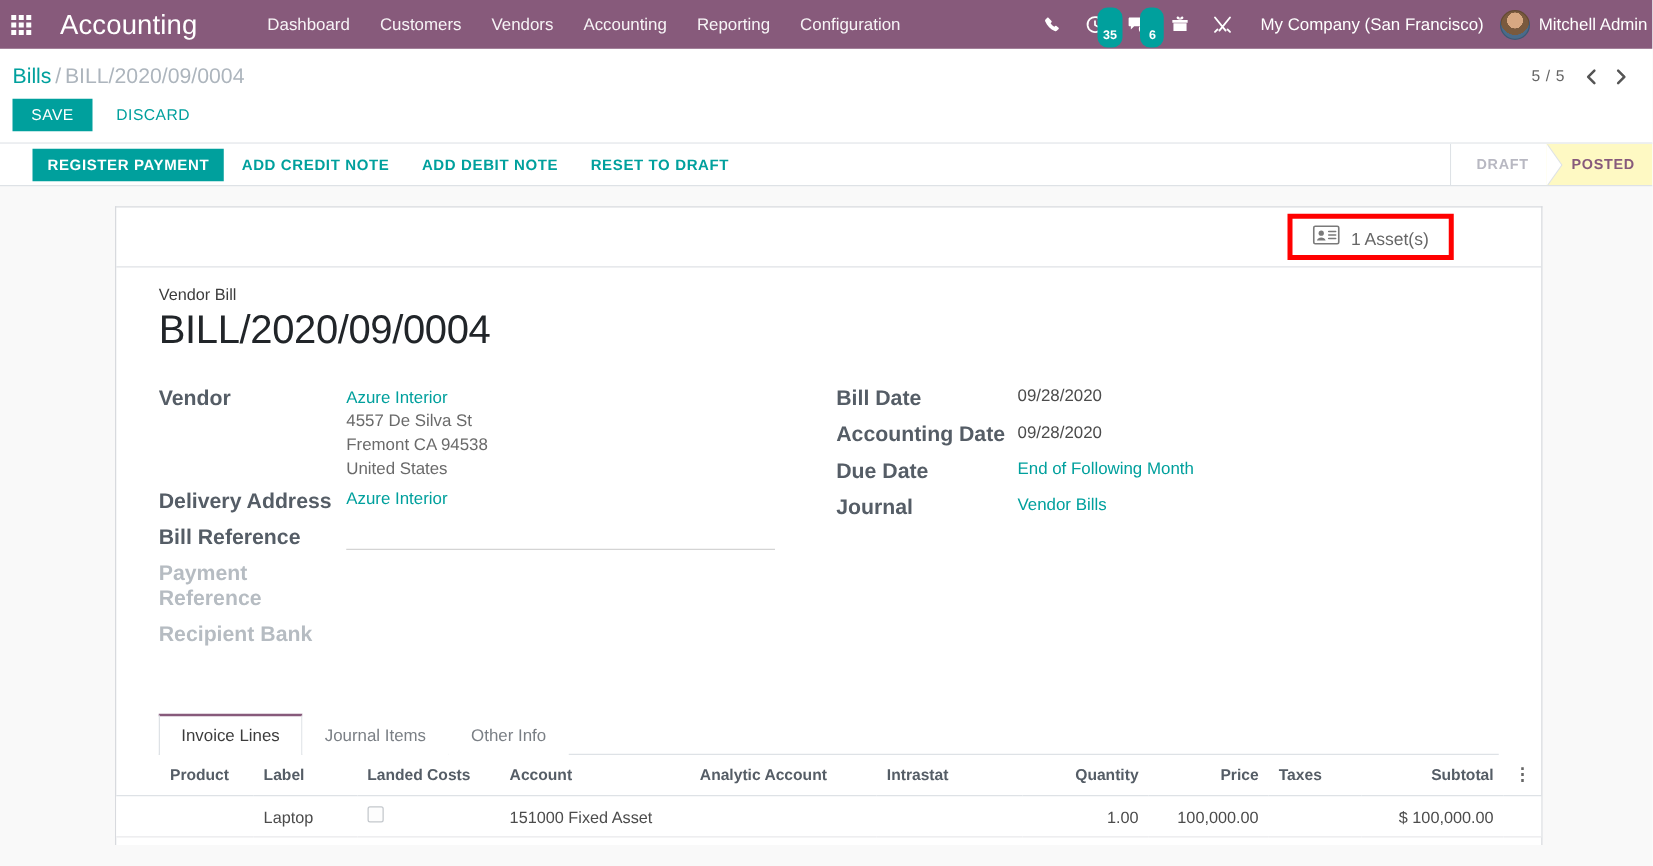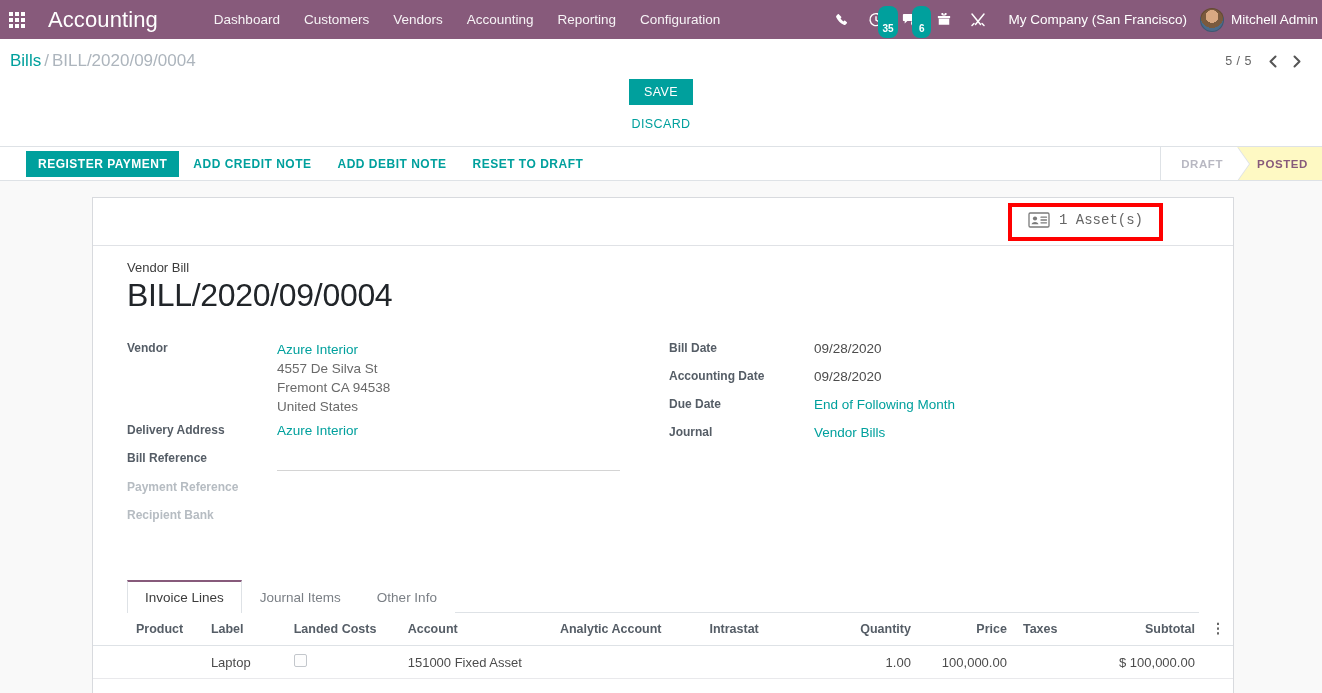--- a/index.html
+++ b/index.html
@@ -110,21 +110,20 @@
   .pager .arrow {
     width: 22px; height: 24px;
     display: flex; align-items: center; justify-content: center;
     cursor: pointer; color: #555;
   }
 
   .cp-row2 {
     display: flex; align-items: center;
     padding: 4px 10px 9px 10px;
     gap: 6px;
-    flex-direction: column;
   }
   .btn-save {
     background: #00A09D; color: #fff;
     border: none; font-size: 12.5px; font-weight: 500;
     letter-spacing: .4px;
     padding: 6px 15px; cursor: pointer;
   }
   .btn-discard {
     background: transparent; color: #00A09D;
     border: none; font-size: 12.5px; font-weight: 500;
@@ -197,37 +196,37 @@
     height: 48px;
     align-items: center;
   }
   .highlight-box {
     border: 4px solid #ff0000;
     padding: 2px 10px;
     display: flex; align-items: center;
     margin-right: 56px;
   }
   .smart-btn {
-    display: flex; align-items: flex-start; gap: 9px;
+    display: flex; align-items: flex-end; gap: 9px;
     background: transparent; border: none;
-    padding: 3px 6px; cursor: pointer; font-family: Liberation Mono, monospace;
+    padding: 3px 6px; cursor: pointer;
   }
   .smart-btn .lbl { font-size: 14px; color: #666; }
 
   .sheet-body { padding: 14px 34px 0 34px; }
   .oe-title-sub { font-size: 13px; font-weight: 400; color: #3c3c3c; margin-bottom: 2px; }
   .oe-title { font-size: 32px; font-weight: 400; color: #212529; letter-spacing: -.3px; margin-bottom: 26px; }
 
   .form-cols { display: flex; gap: 0; }
   .col-left { width: 542px; }
   .col-right { width: 480px; }
   .frow { display: flex; align-items: flex-start; margin-bottom: 6px; min-height: 20px; }
   .flabel {
     width: 150px; flex: 0 0 150px;
-    font-size: 12px; font-weight: 700; color: #555d66;
+    font-size: 17px; font-weight: 700; color: #555d66;
     padding-top: 1px;
   }
   .flabel.muted { color: #b6bcc2; font-weight: 600; }
   .fvalue { font-size: 13.5px; color: #4c4c4c; padding-top: 1px; }
   .fvalue.link { color: #00A09D; cursor: pointer; }
   .addr-line { font-size: 13.5px; color: #6a6a6a; line-height: 19px; }
   .addr-link { font-size: 13.5px; color: #00A09D; line-height: 19px; cursor: pointer; }
   .rcol .flabel { width: 145px; flex: 0 0 145px; }
   .frow.tall { margin-bottom: 8px; }
   .input-underline {

